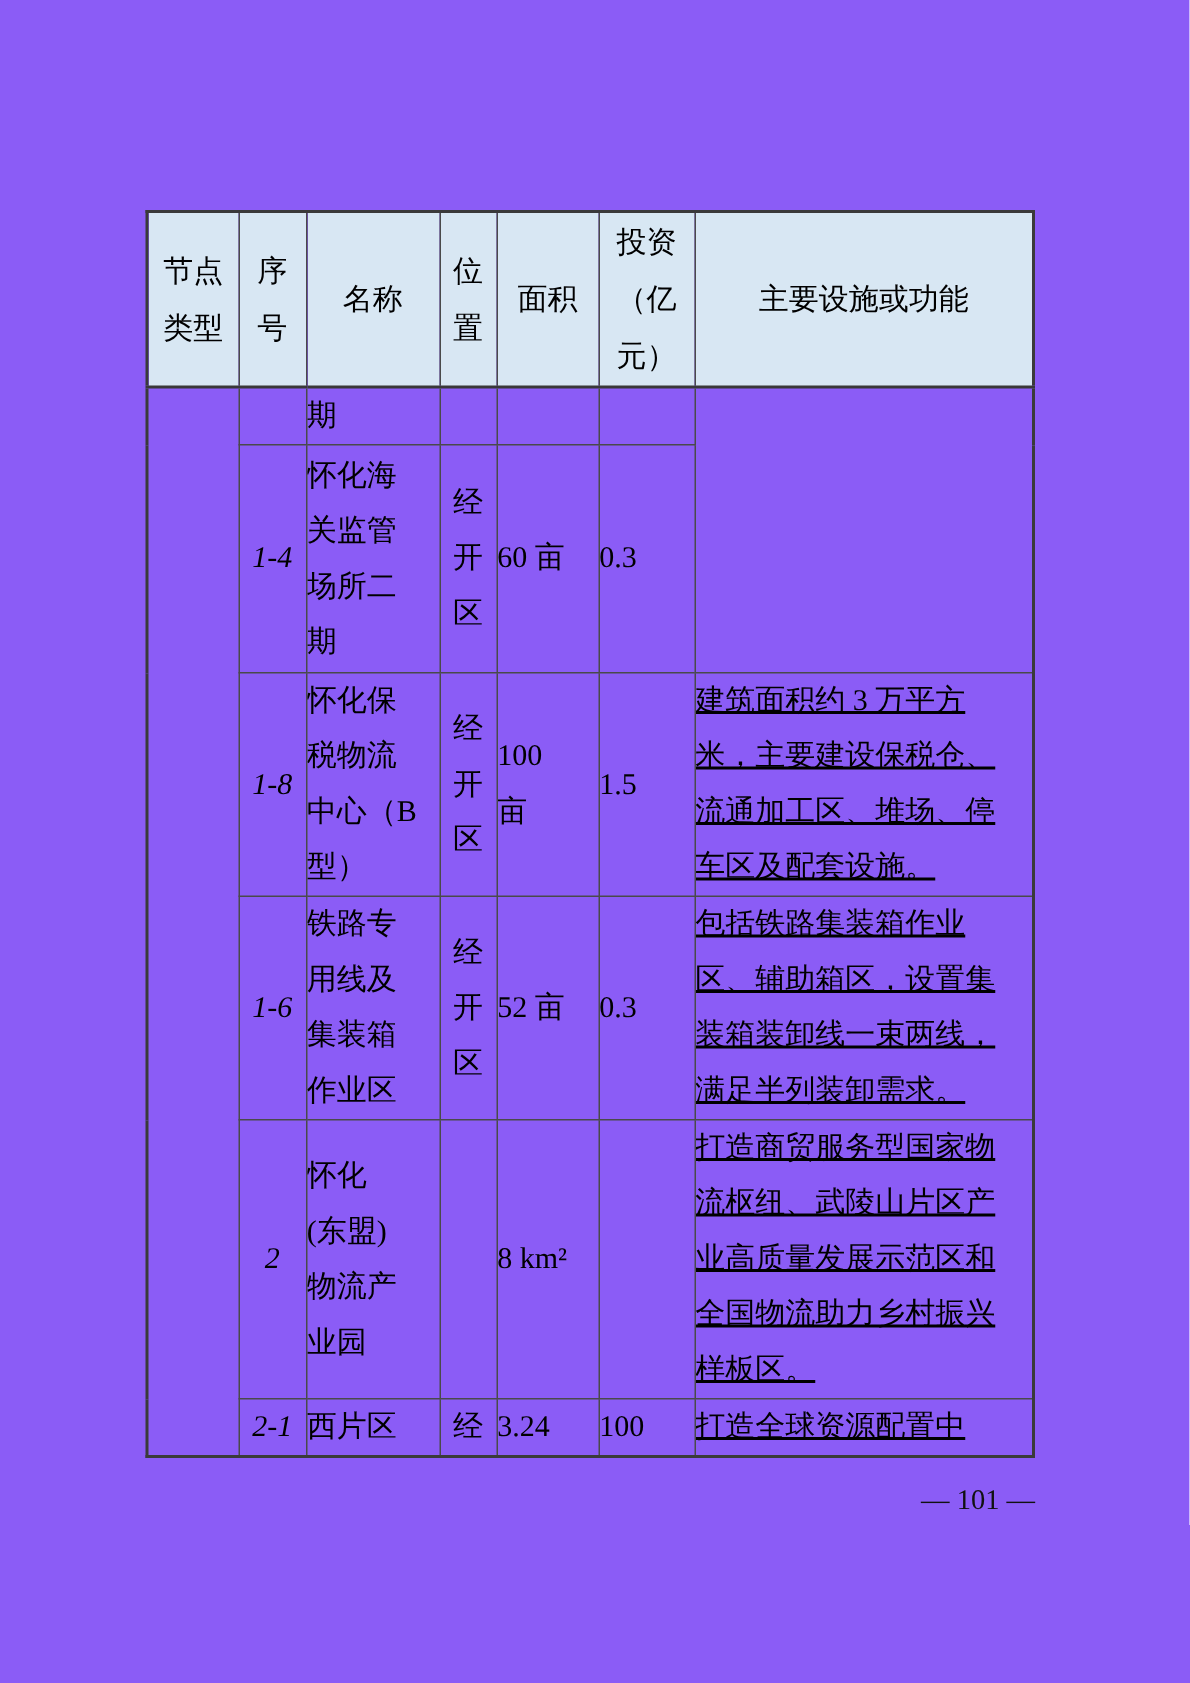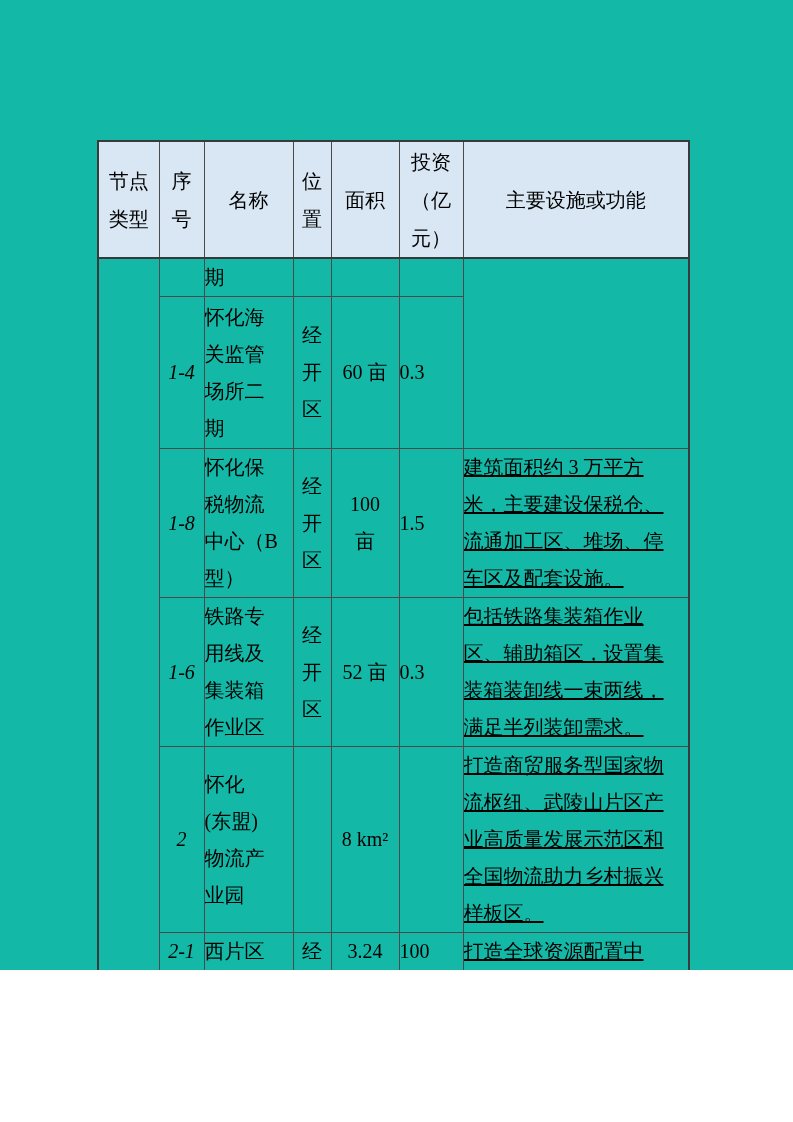--- a/index.html
+++ b/index.html
@@ -5,22 +5,22 @@
   html, body {
     margin: 0;
     padding: 0;
     background: #ffffff;
     font-family: "Liberation Serif", "DejaVu Serif", serif;
     color: #000000;
   }
   .page {
     position: relative;
     width: 793px;
-    height: 970px;
-    background: #14b8a6;
+    height: 1122px;
+    background: #8b5cf6;
     overflow: hidden;
   }
   table.doc-table {
     position: absolute;
     left: 97px;
     top: 140px;
     width: 591px;
     border-collapse: collapse;
     table-layout: fixed;
     border: 2px solid #3a3a3a;
@@ -39,21 +39,21 @@
     background: #d8e7f3;
     text-align: center;
     line-height: 38px;
     border-bottom: 2.5px solid #383838;
     height: 115px;
   }
   
   .c-seq  { text-align: center; font-style: italic; }
   .c-name { text-align: left; padding-left: 7px; padding-right: 2px; }
   .c-loc  { text-align: center; }
-  .c-area { text-align: center; }
+  .c-area { text-align: left; }
   .c-inv  { text-align: left; }
   .c-func { text-align: left; padding-left: 9px; padding-right: 4px; text-decoration: underline; }
   
   tr.rh-cont td { height: 29px; }
   tr.rh-14  td { height: 151px; }
   tr.rh-15  td { height: 148px; }
   tr.rh-16  td { height: 145px; }
   tr.rh-2   td { height: 183px; }
   tr.rh-21  td { height: 37px; }
   .page-number {

